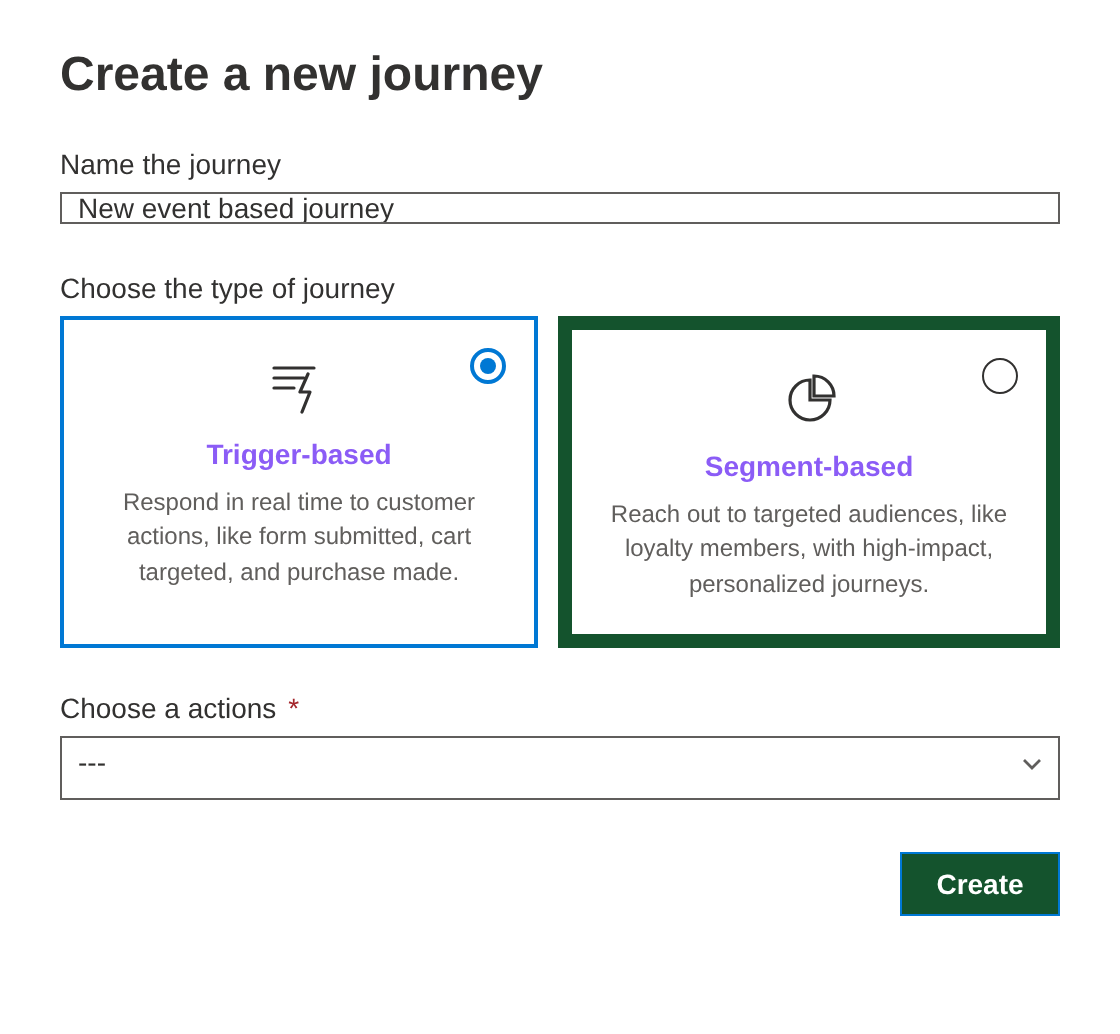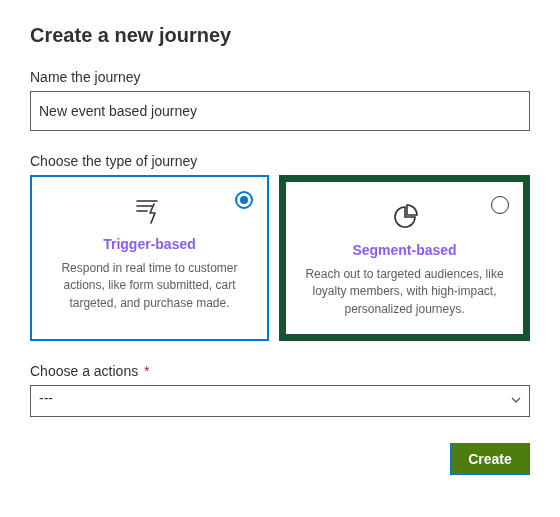--- a/index.html
+++ b/index.html
@@ -9,35 +9,35 @@
     font-family: "Segoe UI", -apple-system, BlinkMacSystemFont, sans-serif;
     color: #323130;
     background: #fff;
     width: 560px;
     height: 517px;
   }
   .dialog {
     padding: 24px 30px 20px 30px;
   }
   h1 {
-    font-size: 20px;
+    font-size: 24px;
     font-weight: 600;
     margin: 0 0 22px 0;
     color: #323130;
   }
   .field-label {
     font-size: 14px;
     font-weight: 400;
     margin-bottom: 6px;
     color: #323130;
   }
   .req { color: #a4262c; margin-left: 2px; }
   .text-input {
     width: 100%;
-    height: 40px;
+    height: 16px;
     padding: 4px 8px;
     font-size: 14px;
     font-family: inherit;
     border: 1px solid #605e5c;
     background: #fff;
     color: #323130;
   }
   .section { margin-bottom: 22px; }
 
   .type-cards {
@@ -132,21 +132,21 @@
     padding: 0 16px;
     font-size: 14px;
     font-family: inherit;
     font-weight: 600;
     border: 1px solid #8a8886;
     background: #fff;
     cursor: pointer;
     color: #323130;
   }
   .btn-primary {
-    background: #4d7c0f;
+    background: #14532d;
     border-color: #0078d4;
     color: #fff;
   }
 </style>
 </head>
 <body>
 
 <div class="dialog">
 
   <h1>Create a new journey</h1>

